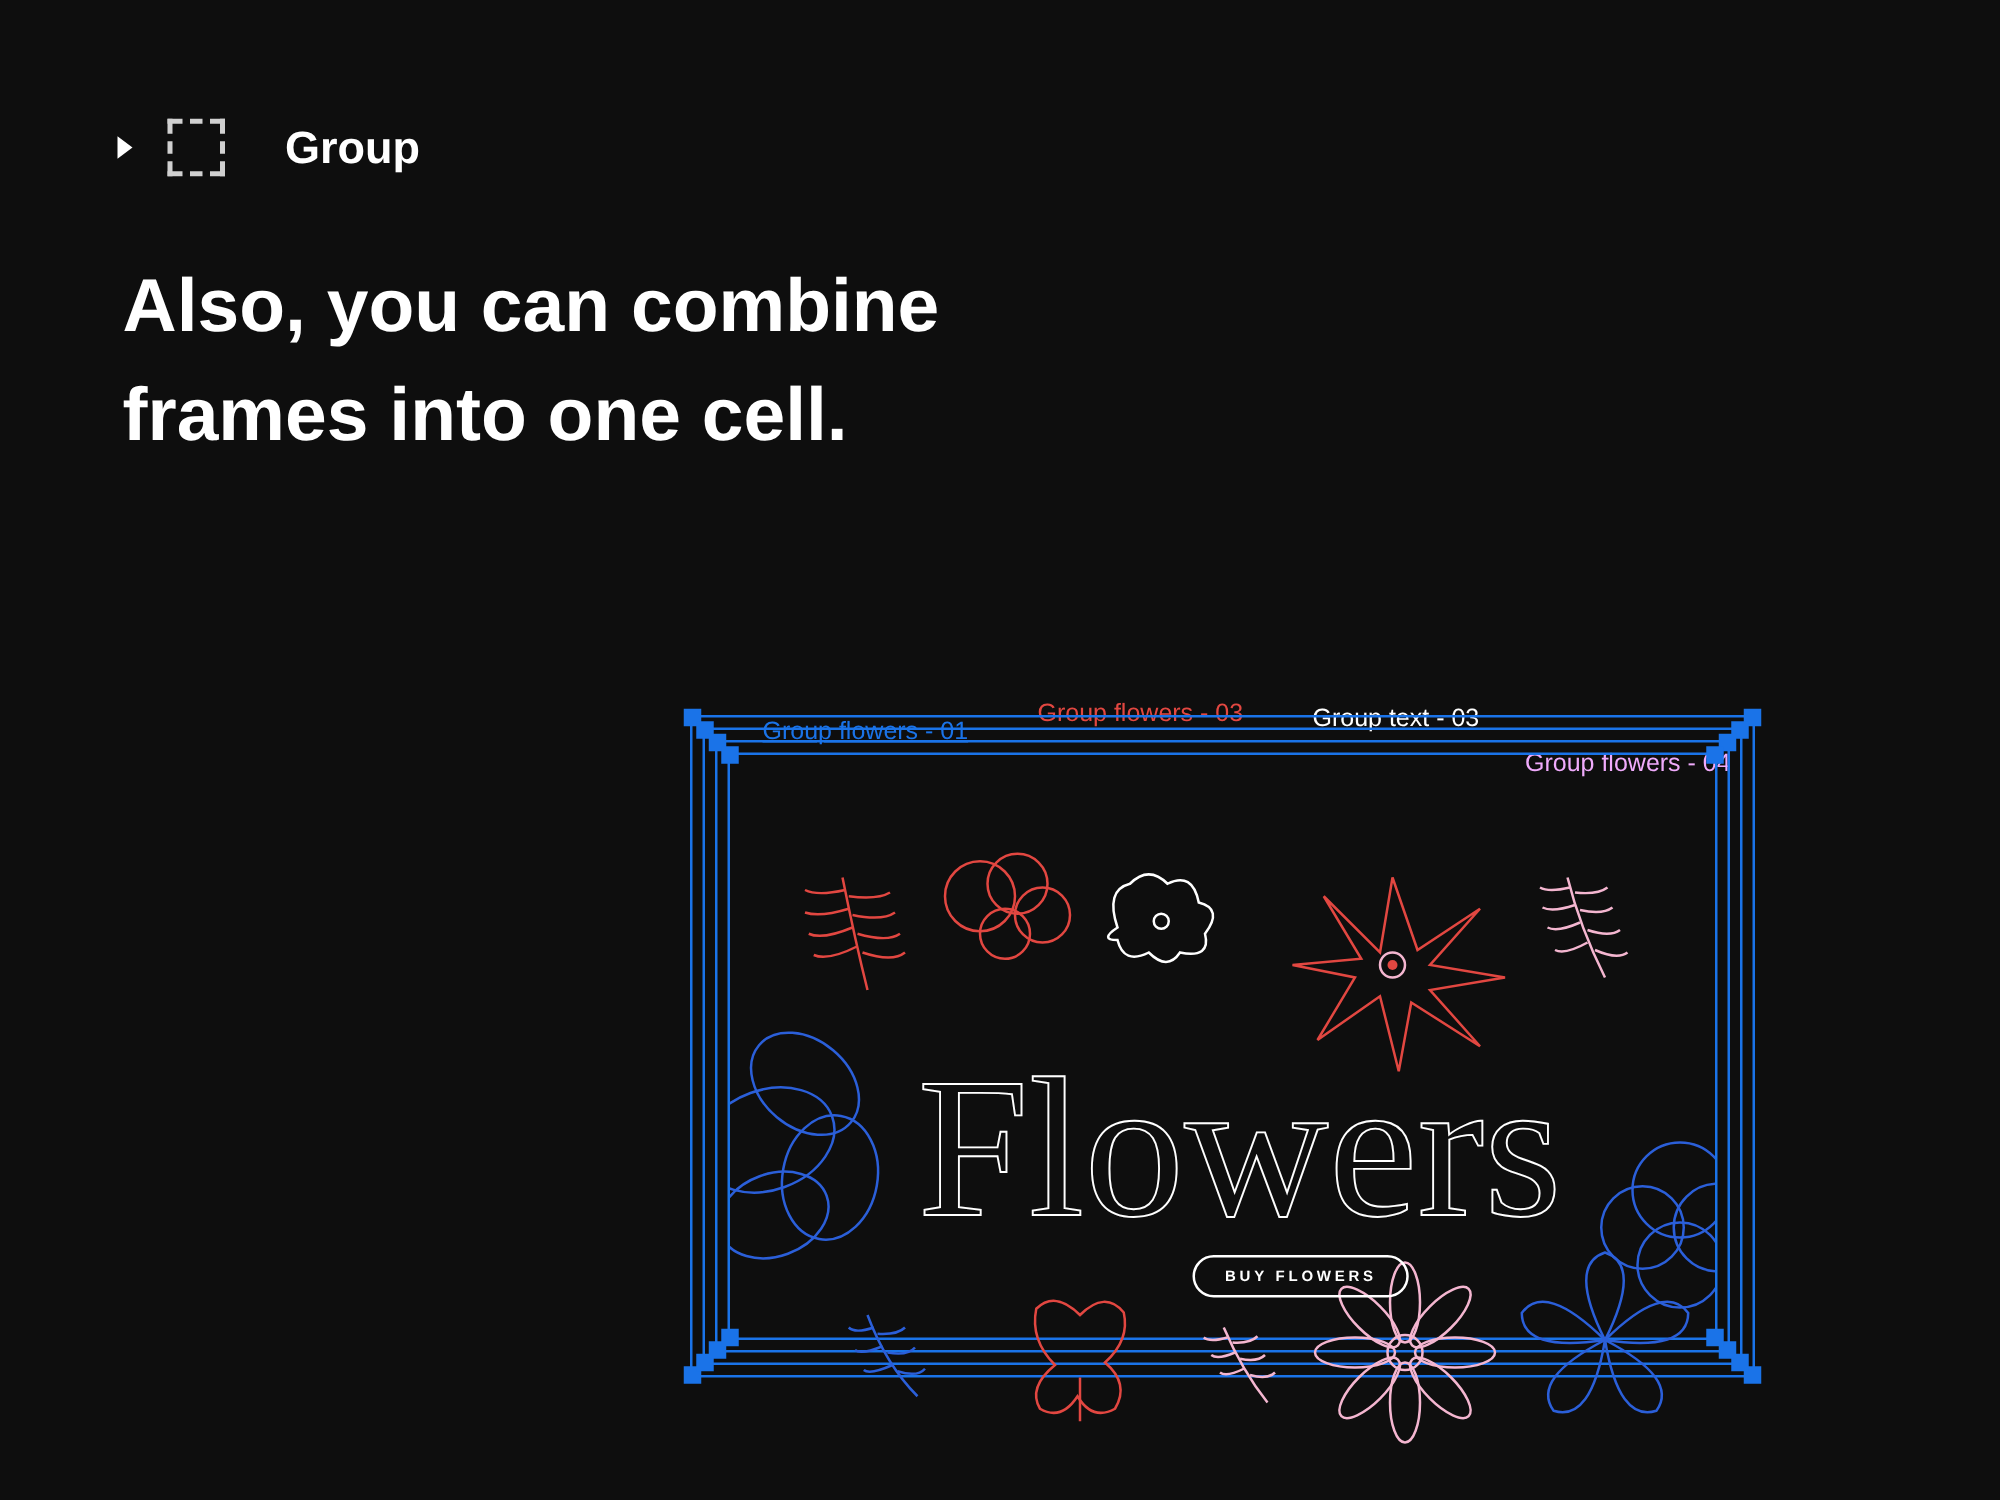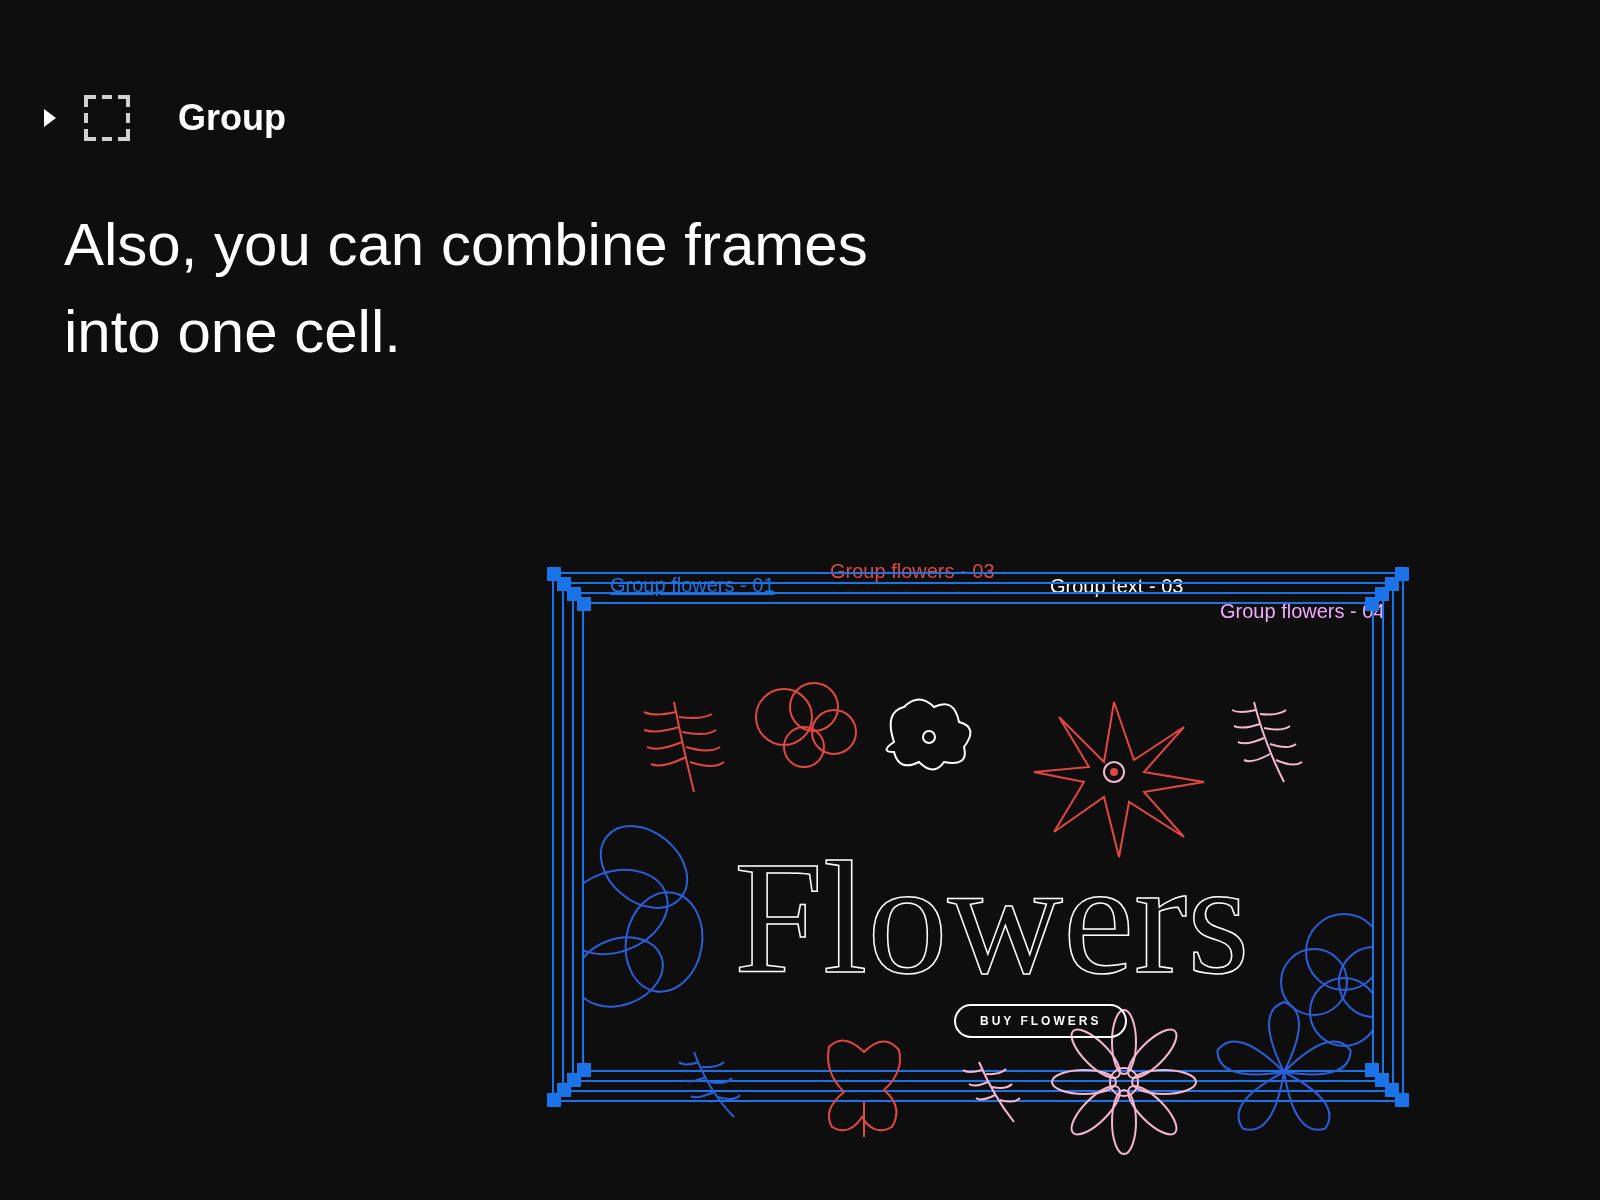--- a/index.html
+++ b/index.html
@@ -9,21 +9,21 @@
     height: 1200px;
     font-family: -apple-system, BlinkMacSystemFont, "Segoe UI", Helvetica, Arial, sans-serif;
     color: #fff;
     overflow: hidden;
     position: relative;
   }
   .header {
     display: flex;
     align-items: center;
     gap: 28px;
-    padding: 95px 0 0 44px;
+    padding: 95px 0 0 94px;
   }
   .chev {
     width: 0; height: 0;
     border-top: 9px solid transparent;
     border-bottom: 9px solid transparent;
     border-left: 12px solid #fff;
   }
   .group-icon {
     width: 46px; height: 46px;
     position: relative;
@@ -44,25 +44,25 @@
   .group-icon .bm  { bottom:0; left:50%; transform:translateX(-50%); width:10px; height:4px; }
   .group-icon .lm  { left:0; top:50%; transform:translateY(-50%); width:4px; height:10px; }
   .group-icon .rm  { right:0; top:50%; transform:translateY(-50%); width:4px; height:10px; }
   .group-label {
     font-size: 36px;
     font-weight: 700;
     color: #fff;
     margin-left: 20px;
   }
   .headline {
-    padding: 60px 0 0 64px;
+    padding: 60px 0 0 98px;
     font-size: 60px;
     line-height: 1.45;
     color: #fff;
-    font-weight: 400;
+    font-weight: 700;
     max-width: 900px;
   }
   .canvas {
     position: absolute;
     left: 540px;
     top: 560px;
     width: 880px;
     height: 560px;
   }
   .frame {
@@ -83,21 +83,21 @@
   .frame-2 { top: 32px; left: 32px; width: 812px; height: 490px; border-color: #1a73e8; }
   .frame-1 { top: 42px; left: 42px; width: 792px; height: 470px; border-color: #1a73e8; }
   .flabel {
     position: absolute;
     font-size: 20px;
     font-weight: 500;
     white-space: nowrap;
   }
   .lab1 { left: 70px; top: 14px; color:#1a73e8; text-decoration: underline; }
   .lab2 { left: 290px; top: 0px; color:#e24741; }
-  .lab3 { left: 510px; top: 15px; color:#fff; }
+  .lab3 { left: 510px; top: 4px; color:#fff; }
   .lab4 { left: 680px; top: -8px; color:#f0abfc;margin-top:48px; }
   .design {
     position: absolute;
     top: 44px; left: 44px;
     width: 788px; height: 602px;
   }
   .design svg { width:100%; height:100%; }
   .buybtn {
     position: absolute;
     left: 370px; top: 380px;

